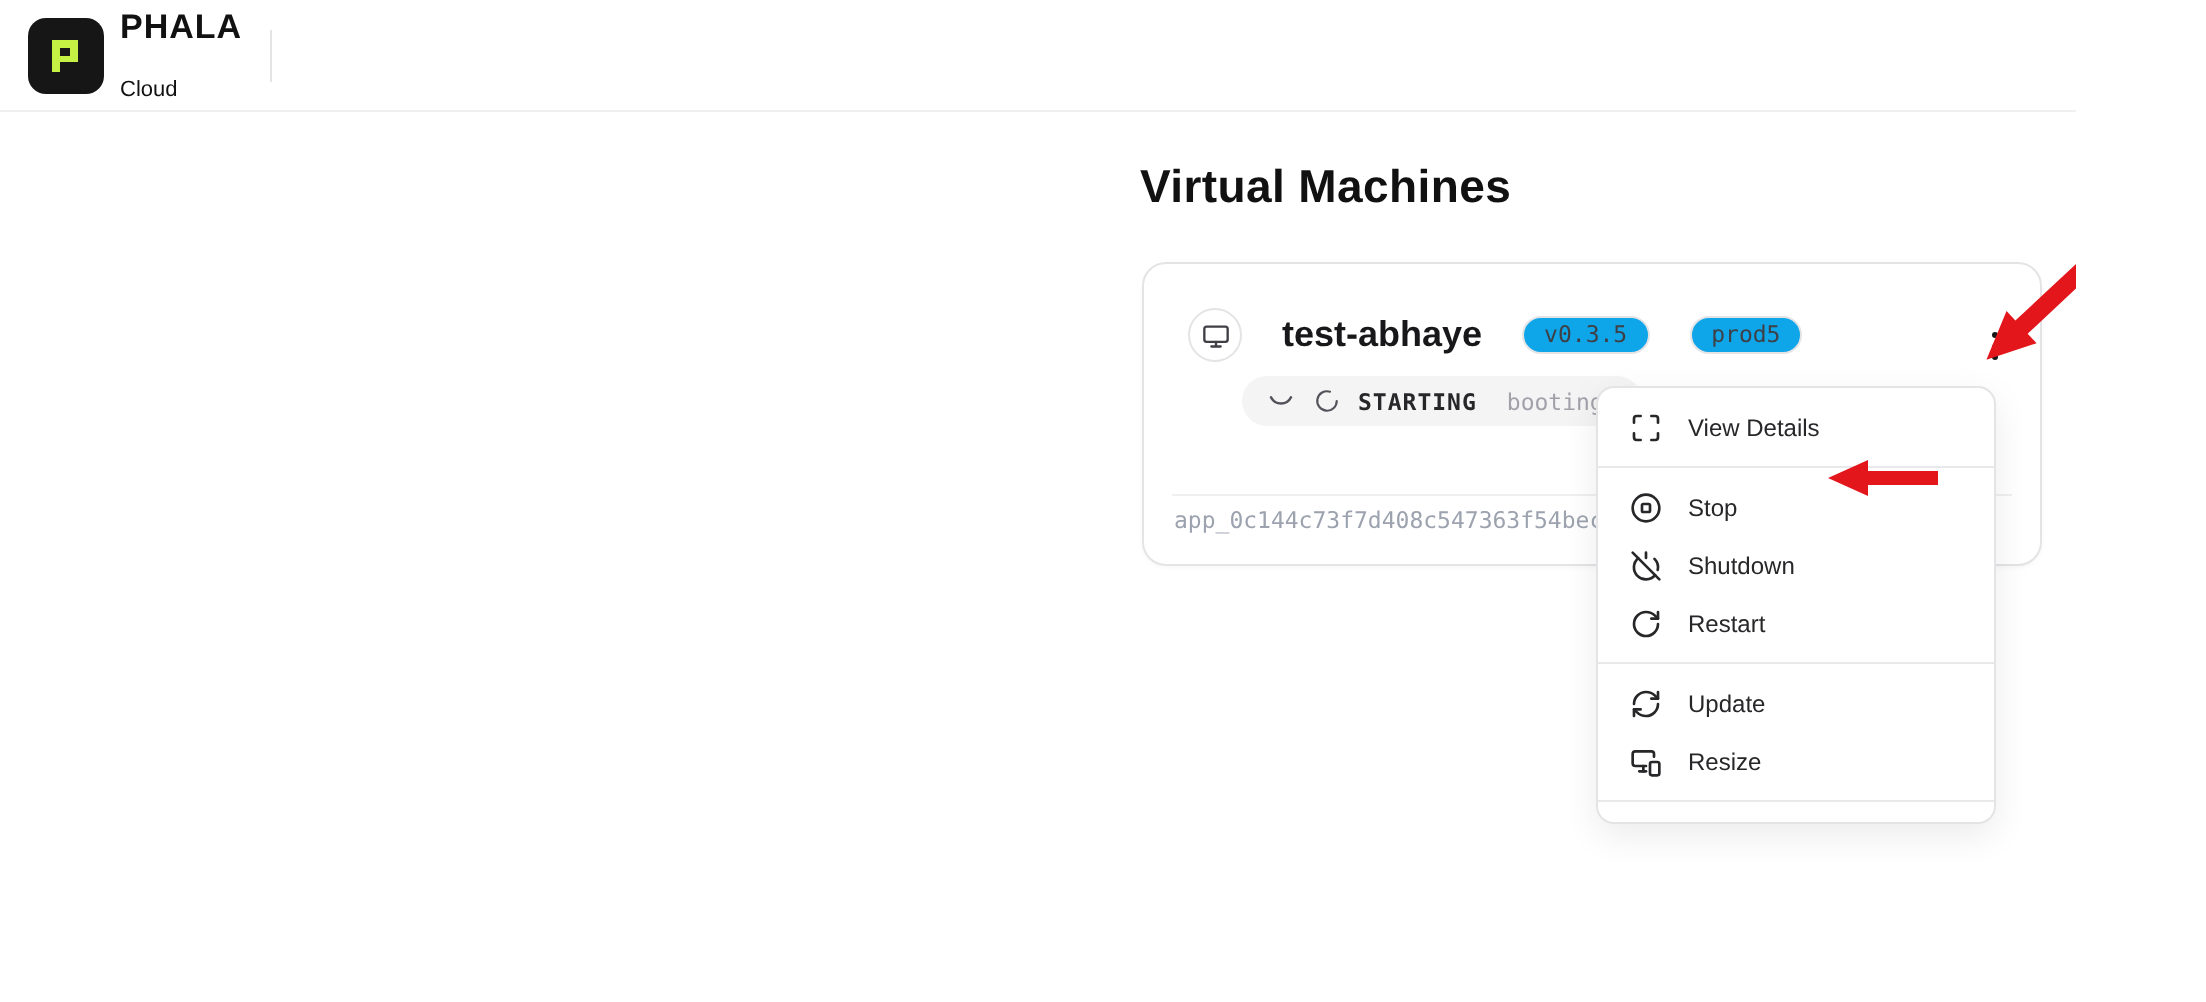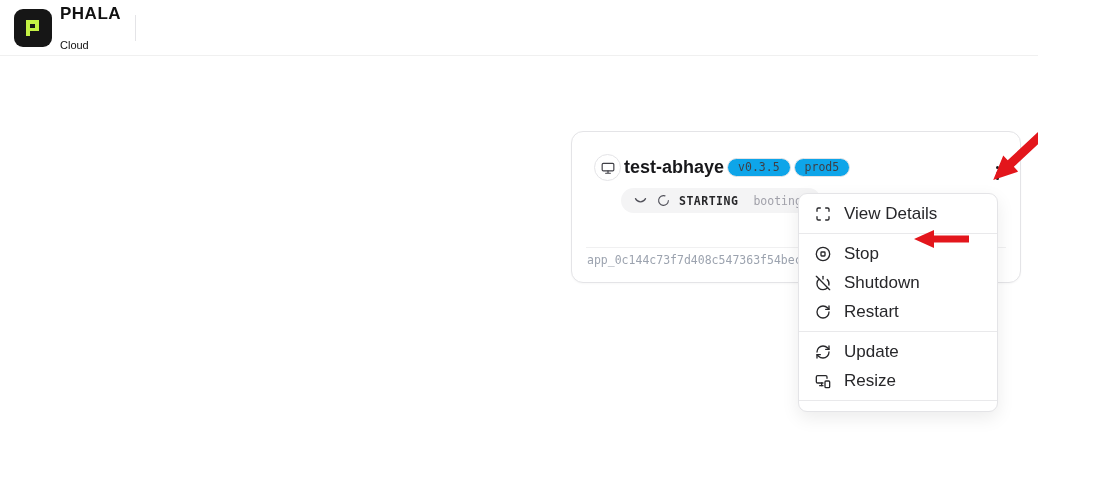--- a/index.html
+++ b/index.html
@@ -18,38 +18,38 @@
   .brand-text{margin-left:8px;display:flex;flex-direction:column;line-height:1;}
   .brand-name{font-size:17px;font-weight:800;letter-spacing:.5px;color:#111;}
   .brand-sub{font-size:11px;font-weight:400;color:#111;margin-top:18px;}
   .topbar-divider{width:1px;height:26px;background:#e4e4e7;margin-left:14px;}
 
   
   .page-title{position:absolute;left:570px;top:80px;font-size:23px;font-weight:800;color:#111;letter-spacing:.2px;}
 
   
   .vm-card{position:absolute;left:571px;top:131px;width:450px;height:152px;background:#fff;border:1px solid #e4e4e7;border-radius:12px;box-shadow:0 1px 2px rgba(0,0,0,.03);z-index:1;}
-  .vm-header{position:absolute;left:22px;top:22px;display:flex;align-items:center;gap:3px;}
+  .vm-header{position:absolute;left:22px;top:22px;display:flex;align-items:center;gap:20px;}
   .vm-avatar{width:27px;height:27px;border-radius:50%;border:1px solid #e4e4e7;display:flex;align-items:center;justify-content:center;color:#3f3f46;background:#fff;}
   .vm-name{font-size:18px;font-weight:800;color:#18181b;}
   .badge{font-family:"DejaVu Sans Mono",monospace;font-size:11.5px;color:#3f3f46;border:1px solid #e4e4e7;border-radius:999px;padding:3px 10px;background:#0ea5e9;line-height:1;}
   .kebab{position:absolute;right:10px;top:28px;width:26px;height:26px;display:flex;flex-direction:column;align-items:center;justify-content:center;gap:2.5px;cursor:pointer;background:transparent;border:none;}
   .kebab i{width:3px;height:3px;border-radius:50%;background:#18181b;display:block;}
 
   .status-pill{position:absolute;left:49px;top:56px;width:200px;height:25px;border-radius:999px;background:#f4f4f5;display:flex;align-items:center;gap:9px;padding:0 12px;overflow:hidden;}
   .status-pill .mono-strong{font-family:"DejaVu Sans Mono",monospace;font-size:11.5px;font-weight:700;color:#27272a;letter-spacing:.5px;}
   .status-pill .mono-dim{font-family:"DejaVu Sans Mono",monospace;font-size:11.5px;color:#a1a1aa;margin-left:6px;}
   .pill-icon{color:#52525b;display:flex;align-items:center;}
 
   .card-divider{position:absolute;left:14px;right:14px;top:115px;height:1px;background:#f0f0f1;}
   .app-id{position:absolute;left:15px;top:121px;font-family:"DejaVu Sans Mono",monospace;font-size:11.5px;color:#9ca3af;white-space:nowrap;}
 
   
   .menu{position:absolute;left:798px;top:193px;width:200px;background:#fff;border:1px solid #e4e4e7;border-radius:9px;box-shadow:0 6px 18px rgba(0,0,0,.08);padding:5px 0;z-index:10;}
-  .menu-item{height:29px;display:flex;align-items:center;gap:13px;padding:0 15px;font-size:17px;color:#27272a;cursor:pointer;}
+  .menu-item{height:29px;display:flex;align-items:center;gap:13px;padding:0 15px;font-size:12px;color:#27272a;cursor:pointer;}
   .menu-item .mi-icon{width:17px;height:17px;display:flex;align-items:center;justify-content:center;color:#27272a;flex:0 0 auto;}
   .menu-sep{height:1px;background:#e9e9eb;margin:5px 0;}
   .menu-item.danger{color:var(--danger,#dd564e);}
   .menu-item.danger .mi-icon{color:var(--danger,#dd564e);}
 
   
   .annot{position:absolute;z-index:20;pointer-events:none;}
   .annot svg{display:block;}
   .arrow-1{left:983px;top:141px;width:76px;height:26px;transform:rotate(-43deg);}
   .arrow-2{left:914px;top:228px;width:55px;height:22px;}
@@ -72,20 +72,21 @@
         </g>
       </svg>
     </div>
     <div class="brand-text">
       <span class="brand-name">PHALA</span>
       <span class="brand-sub">Cloud</span>
     </div>
     <div class="topbar-divider"></div>
   </header>
 
+  <h1 class="page-title">Virtual Machines</h1>
 
   <section class="vm-card">
     <div class="vm-header">
       <span class="vm-avatar">
         <svg class="icn" width="14" height="14" viewBox="0 0 24 24">
           <rect x="2" y="4" width="20" height="13" rx="2"></rect>
           <path d="M8 21h8M12 17v4"></path>
         </svg>
       </span>
       <span class="vm-name">test-abhaye</span>

